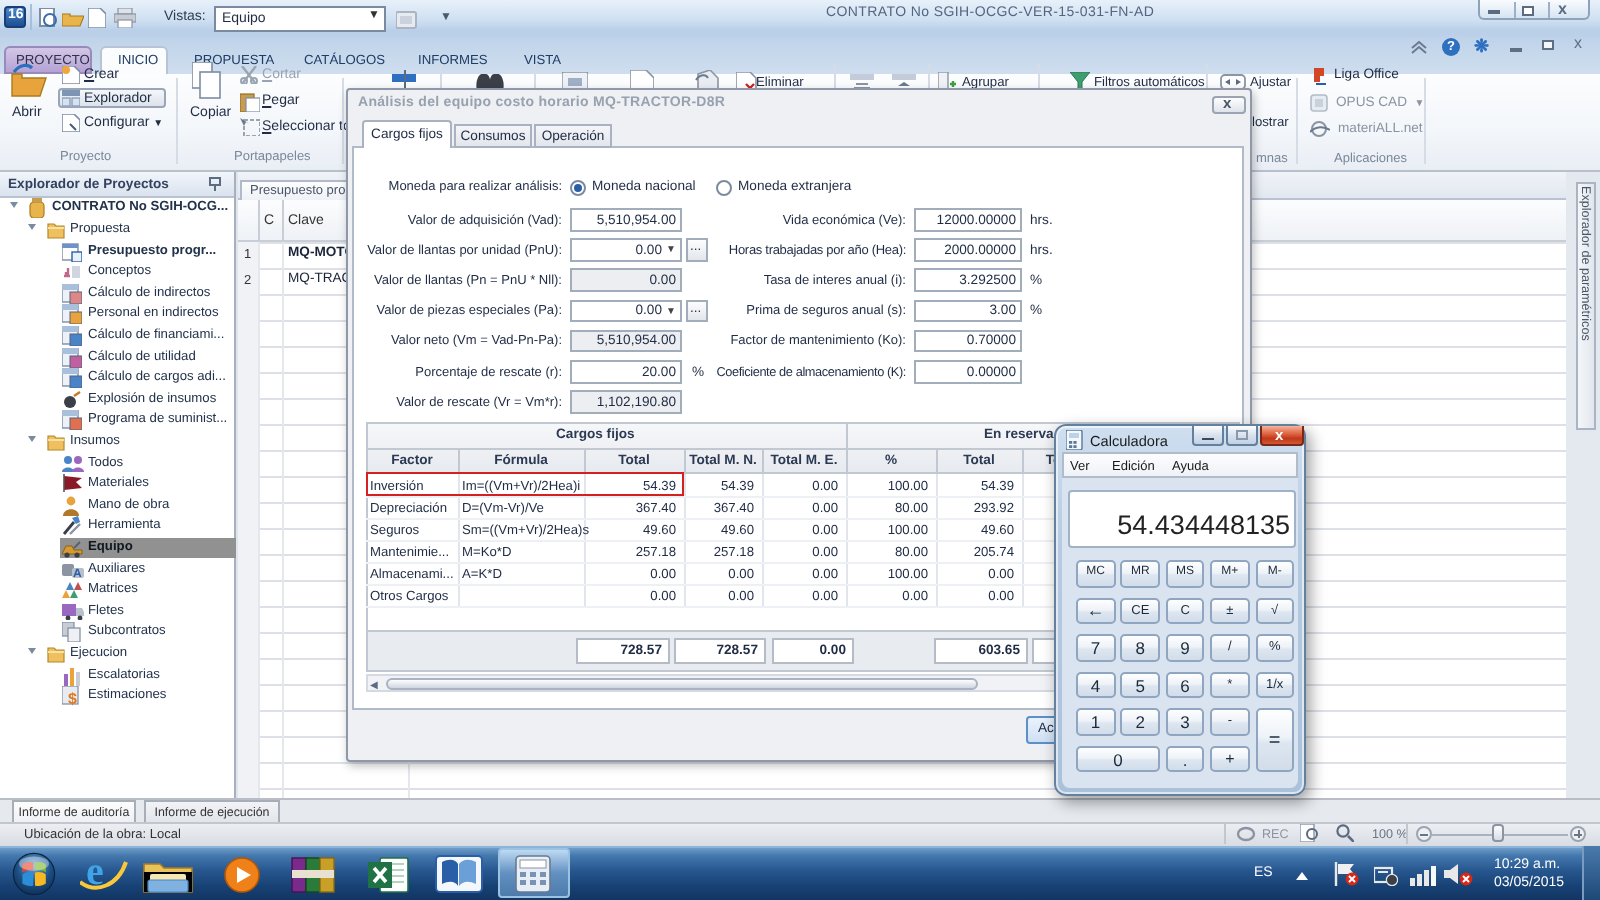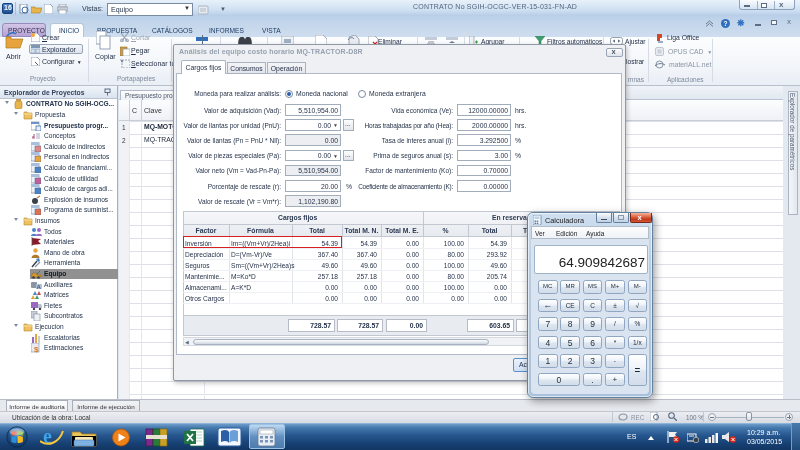--- a/index.html
+++ b/index.html
@@ -706,21 +706,21 @@
       <div class="a" style="left:613px;top:212.5px;width:16px;height:10px;background:linear-gradient(#fdfdfe,#d8e2ee 50%,#c2d2e4);border:1px solid #64809f;border-top:none;border-radius:0 0 2px 2px"></div>
       <div class="a" style="left:617.5px;top:215px;width:6px;height:4.5px;border:1px solid #8a99aa"></div>
       <div class="a" style="left:630px;top:212.5px;width:22px;height:10.5px;background:linear-gradient(#f5b29a,#e06a48 40%,#c03818 70%,#d05838);border:1px solid #7a2818;border-top:none;border-radius:0 0 2px 2px"></div>
       <div class="a tx" style="left:637.5px;top:213px;font-size:7.5px;color:#fff;font-weight:bold">x</div>
       <div class="a" style="left:531px;top:226px;width:118px;height:13px;background:linear-gradient(#fdfdfe,#eef2f7);border:1px solid #b0bcc8"></div>
       <div class="a tx" style="left:535px;top:229.5px;font-size:6.5px;color:#1a1a1a">Ver</div>
       <div class="a tx" style="left:556px;top:229.5px;font-size:6.5px;color:#1a1a1a">Edición</div>
       <div class="a tx" style="left:586px;top:229.5px;font-size:6.5px;color:#1a1a1a">Ayuda</div>
       <div class="a" style="left:531px;top:239px;width:118px;height:155px;background:#d9e4f0;border-radius:0 0 4px 4px"></div>
       <div class="a" style="left:534px;top:245px;width:114px;height:28.5px;background:#fff;border:1px solid #9fb2c8;border-radius:2px"></div>
-      <div class="a tx" style="left:534px;top:254.5px;width:111px;text-align:right;font-size:13.5px;color:#222">64.909842687</div>
+      <div class="a tx" style="left:534px;top:254.5px;width:111px;text-align:right;font-size:13.5px;color:#222">54.434448135</div>
       <div class="a" style="left:538px;top:280px;width:19.5px;height:13.8px;background:linear-gradient(#fefefe,#eef3f8 45%,#dde6f0 55%,#d2ddea);border:1px solid #90a6c0;border-radius:2.5px"></div>
       <div class="a tx" style="left:538px;top:283.40px;width:19.5px;text-align:center;font-size:6px;color:#1b2a3a">MC</div>
       <div class="a" style="left:560.4px;top:280px;width:19.5px;height:13.8px;background:linear-gradient(#fefefe,#eef3f8 45%,#dde6f0 55%,#d2ddea);border:1px solid #90a6c0;border-radius:2.5px"></div>
       <div class="a tx" style="left:560.4px;top:283.40px;width:19.5px;text-align:center;font-size:6px;color:#1b2a3a">MR</div>
       <div class="a" style="left:582.8px;top:280px;width:19.5px;height:13.8px;background:linear-gradient(#fefefe,#eef3f8 45%,#dde6f0 55%,#d2ddea);border:1px solid #90a6c0;border-radius:2.5px"></div>
       <div class="a tx" style="left:582.8px;top:283.40px;width:19.5px;text-align:center;font-size:6px;color:#1b2a3a">MS</div>
       <div class="a" style="left:605.2px;top:280px;width:19.5px;height:13.8px;background:linear-gradient(#fefefe,#eef3f8 45%,#dde6f0 55%,#d2ddea);border:1px solid #90a6c0;border-radius:2.5px"></div>
       <div class="a tx" style="left:605.2px;top:283.40px;width:19.5px;text-align:center;font-size:6px;color:#1b2a3a">M+</div>
       <div class="a" style="left:627.6px;top:280px;width:19.5px;height:13.8px;background:linear-gradient(#fefefe,#eef3f8 45%,#dde6f0 55%,#d2ddea);border:1px solid #90a6c0;border-radius:2.5px"></div>
       <div class="a tx" style="left:627.6px;top:283.40px;width:19.5px;text-align:center;font-size:6px;color:#1b2a3a">M-</div>

